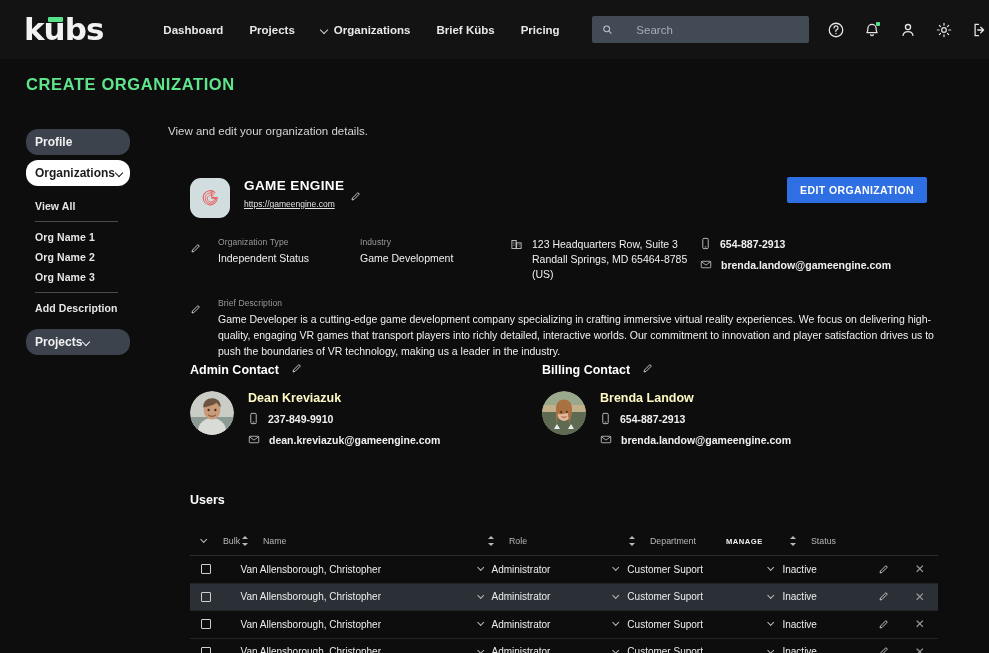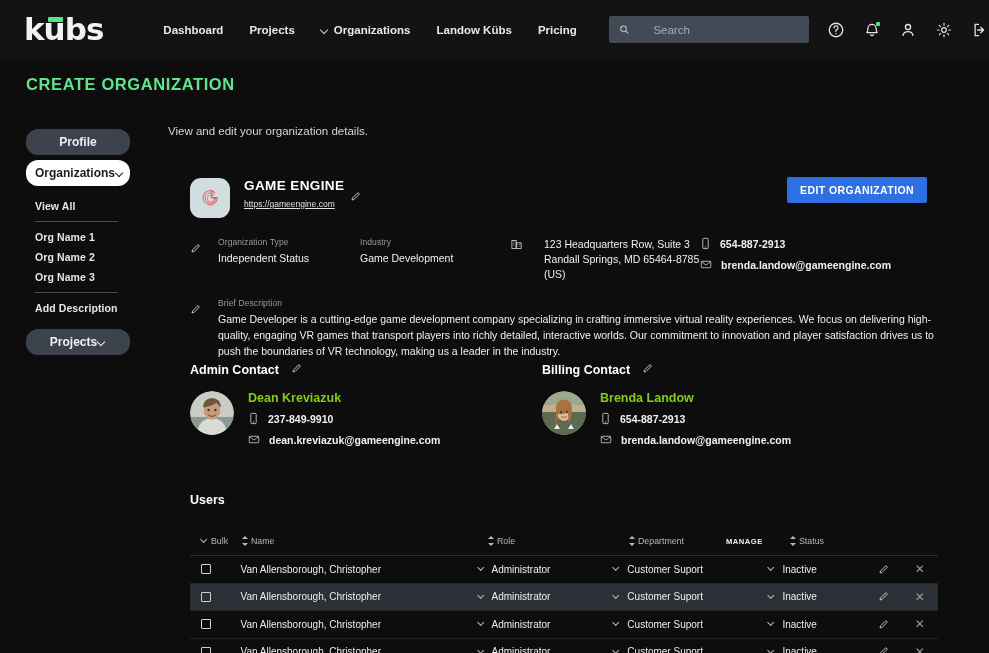--- a/index.html
+++ b/index.html
@@ -62,21 +62,21 @@
   .page-title {
     position: absolute; left: 26px; top: 75px;
     font-size: 16.5px; font-weight: 700; letter-spacing: 0.6px;
     color: #5fe58c;
   }
 
   
   .sidebar { position: absolute; left: 26px; top: 129px; width: 104px; }
   .side-btn {
     height: 26px; border-radius: 12px; display: flex; align-items: center;
-    justify-content: center; padding: 0 9px;
+    justify-content: flex-start; padding: 0 9px;
     font-size: 12px; font-weight: 700; cursor: pointer; margin-bottom: 5px;
   }
   .side-btn.dark { background: #3c434d; color: #f0f0f0; }
   .side-btn.active { background: #ffffff; color: #1b1b1b; }
   .side-btn .chev-d { width: 9px; height: 9px; position: relative; }
   .side-btn .chev-d::after {
     content: ""; position: absolute; left: 1px; top: 1px;
     width: 5px; height: 5px;
     border-right: 1.4px solid currentColor; border-bottom: 1.4px solid currentColor;
     transform: rotate(45deg);
@@ -118,51 +118,51 @@
   }
 
   
   .details { position: absolute; left: 22px; top: 112px; width: 760px; }
   .detail-row { display: flex; gap: 0; position: relative; }
   .d-pencil { width: 28px; padding-top: 3px; flex: 0 0 28px; }
   .d-label { font-size: 8.5px; color: #9a9a9a; margin-bottom: 4px; letter-spacing: 0.1px; }
   .d-value { font-size: 10.5px; color: #f0f0f0; line-height: 1.42; }
   .col-type { width: 142px; }
   .col-ind  { width: 150px; }
-  .col-addr { width: 190px; display: flex; gap: 21px; }
+  .col-addr { width: 190px; display: flex; gap: 9px; }
   .col-contact { width: 220px; }
   .addr-line { font-size: 10.5px; color: #f0f0f0; line-height: 1.45; }
   .ic-line { display: flex; align-items: center; gap: 9px; margin-bottom: 8px; font-weight: bold; }
   .ic-line span { font-size: 10.5px; color: #f0f0f0; }
 
   .desc-row { margin-top: 15px; display: flex; }
   .desc-body { font-size: 10.5px; color: #efefef; line-height: 1.52; width: 720px; }
 
   
   .contacts { position: absolute; left: 22px; top: 238px; display: flex; gap: 62px; }
   .contact-block { width: 290px; }
   .contact-title {
     font-size: 12.5px; font-weight: 700; color: #ffffff;
     display: flex; align-items: center; gap: 12px; margin-bottom: 14px;
   }
   .contact-body { display: flex; gap: 14px; align-items: flex-start; }
   .avatar {
     width: 44px; height: 44px; border-radius: 50%;
     overflow: hidden; flex: 0 0 44px;
   }
-  .contact-name { font-size: 12.5px; font-weight: 700; color: #84cc16; margin-bottom: 7px; }
+  .contact-name { font-size: 12.5px; font-weight: 700; color: #fef9c3; margin-bottom: 7px; }
 
   
   .users-sec { position: absolute; left: 22px; top: 368px; width: 748px; }
   .users-title { font-size: 12.5px; font-weight: 700; color: #ffffff; margin-bottom: 29px; }
   .th-row {
     display: flex; align-items: center; height: 20px;
     border-bottom: 1px solid #2e2e2e; padding-bottom: 9px;
   }
-  .th { font-size: 8.8px; color: #b8b8b8; display: flex; align-items: center; gap: 2px; cursor: pointer; }
+  .th { font-size: 8.8px; color: #b8b8b8; display: flex; align-items: center; gap: 14px; cursor: pointer; }
   .th.manage { color: #f0f0f0; font-weight: 700; font-size: 7.6px; letter-spacing: 0.5px; cursor: default; }
   .sort-ic { display: inline-block; width: 7px; height: 10px; position: relative; }
   .sort-ic::before, .sort-ic::after {
     content: ""; position: absolute; left: 0;
     border-left: 3.2px solid transparent; border-right: 3.2px solid transparent;
   }
   .sort-ic::before { top: 0px; border-bottom: 3.4px solid #b8b8b8; }
   .sort-ic::after  { bottom: 0px; border-top: 3.4px solid #b8b8b8; }
   .chev-sm { display: inline-block; width: 8px; height: 8px; position: relative; }
   .chev-sm::after {
@@ -206,21 +206,21 @@
       <span>Dashboard</span>
     </div>
     <div class="nav-item">
       <span>Projects</span>
     </div>
     <div class="nav-item">
       <span class="chev"></span>
       <span>Organizations</span>
     </div>
     <div class="nav-item">
-      <span>Landow Kübs</span>
+      <span>Brief Kübs</span>
     </div>
     <div class="nav-item">
       <span>Pricing</span>
     </div>
   </div>
 
   <div class="search-box">
     <svg width="13" height="13" viewBox="0 0 24 24" fill="none" stroke="#b9c0c9" stroke-width="2.4">
       <circle cx="10.5" cy="10.5" r="6.5"></circle>
         <line x1="15.5" y1="15.5" x2="21" y2="21"></line>

